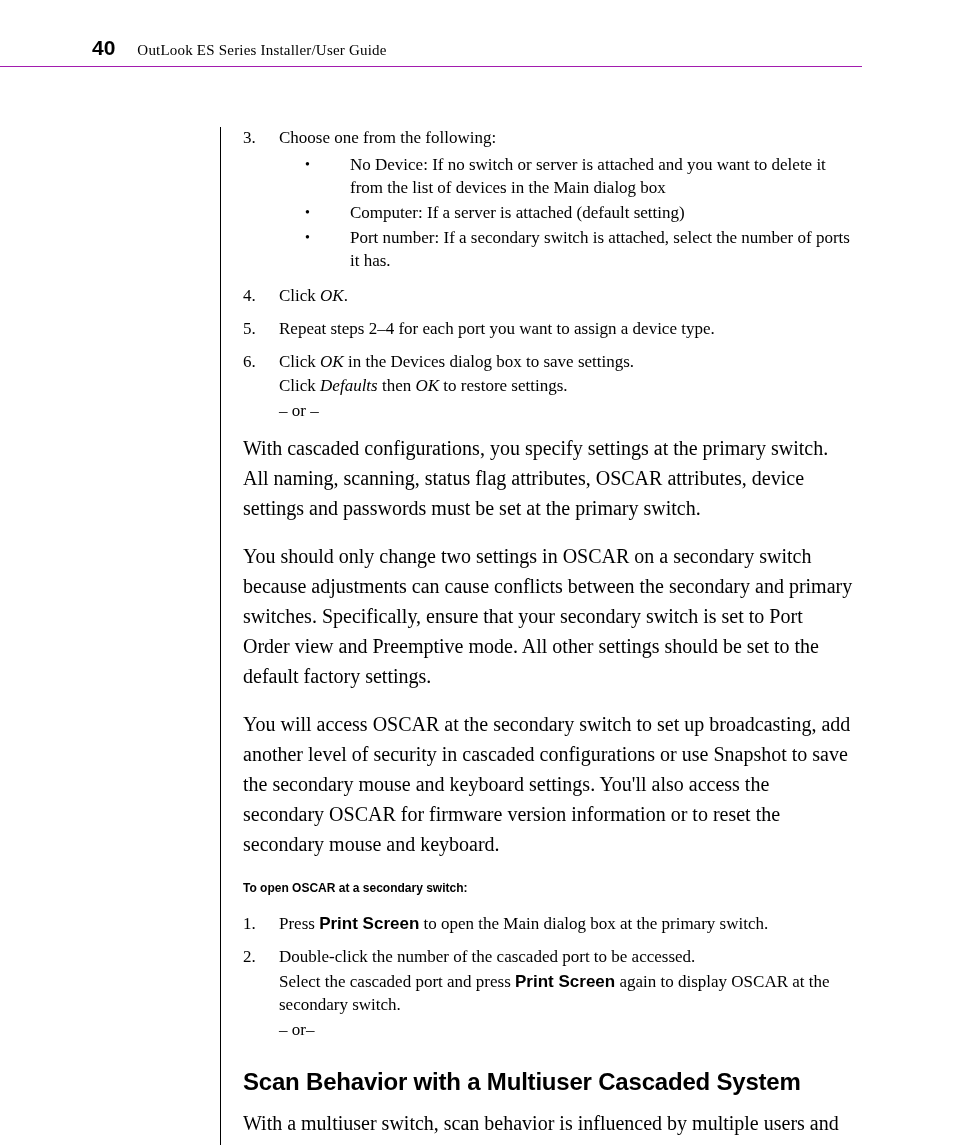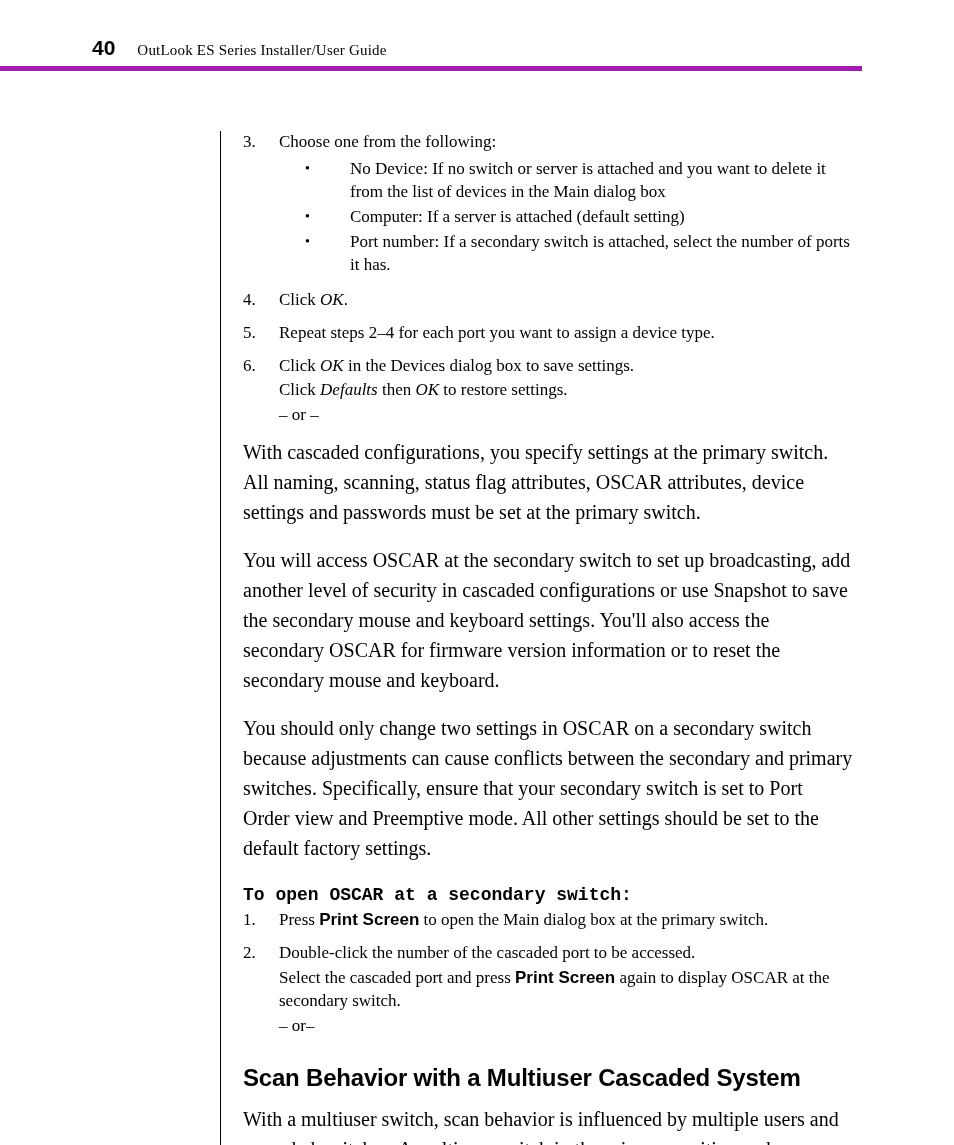--- a/index.html
+++ b/index.html
@@ -12,21 +12,21 @@
       font-family: Georgia, 'Times New Roman', serif;
       width: 954px;
       height: 1145px;
       position: relative;
       color: #000;
     }
     .page-header {
       display: flex;
       align-items: baseline;
       padding: 36px 0 6px 92px;
-      border-bottom: 5px solid #a21caf;
+      border-bottom: 1px solid #a21caf;
       margin: 0 92px 0 0;
     }
     .page-number {
       font-family: Arial, Helvetica, sans-serif;
       font-weight: bold;
       font-size: 21px;
       margin-right: 22px;
     }
     .header-title {
       font-family: Georgia, 'Times New Roman', serif;
@@ -86,25 +86,25 @@
       margin-top: 26px;
       margin-bottom: 12px;
       letter-spacing: -0.2px;
     }
     .para {
       font-size: 20px;
       line-height: 1.5;
       margin-bottom: 18px;
     }
     .sub-heading {
-      font-family: Liberation Mono, monospace;
+      font-family: Liberation Sans, sans-serif;
       font-weight: bold;
-      font-size: 18px;
+      font-size: 12px;
       margin-top: 22px;
-      margin-bottom: 4px;
+      margin-bottom: 18px;
     }
     .ol-top {
       margin-top: 8px;
     }
     .step-sub {
       margin-top: 2px;
     }
   </style>
 </head>
 <body>
@@ -154,22 +154,22 @@
     <div class="ol-body">
       <span>Click </span><span class="italic">OK</span><span> in the Devices dialog box to save settings.</span>
       <div class="step-sub">
         <span> Click </span><span class="italic">Defaults</span><span> then </span><span class="italic">OK</span><span> to restore settings.</span>
       </div>
       <div class="step-sub"> – or –</div>
     </div>
   </div>
 
   <p class="para">With cascaded configurations, you specify settings at the primary switch. All naming, scanning, status flag attributes, OSCAR attributes, device settings and passwords must be set at the primary switch.</p>
+  <p class="para">You should only change two settings in OSCAR on a secondary switch because adjustments can cause conflicts between the secondary and primary switches. Specifically, ensure that your secondary switch is set to Port Order view and Preemptive mode. All other settings should be set to the default factory settings.</p>
   <p class="para">You will access OSCAR at the secondary switch to set up broadcasting, add another level of security in cascaded configurations or use Snapshot to save the secondary mouse and keyboard settings. You'll also access the secondary OSCAR for firmware version information or to reset the secondary mouse and keyboard.</p>
-  <p class="para">You should only change two settings in OSCAR on a secondary switch because adjustments can cause conflicts between the secondary and primary switches. Specifically, ensure that your secondary switch is set to Port Order view and Preemptive mode. All other settings should be set to the default factory settings.</p>
 
   <div class="sub-heading">To open OSCAR at a secondary switch:</div>
 
   <div class="ol-item">
     <div class="ol-num">1.</div>
     <div class="ol-body">
       <span>Press </span><span class="bold-sans">Print Screen</span><span> to open the Main dialog box at the primary switch.</span>
     </div>
   </div>
 

